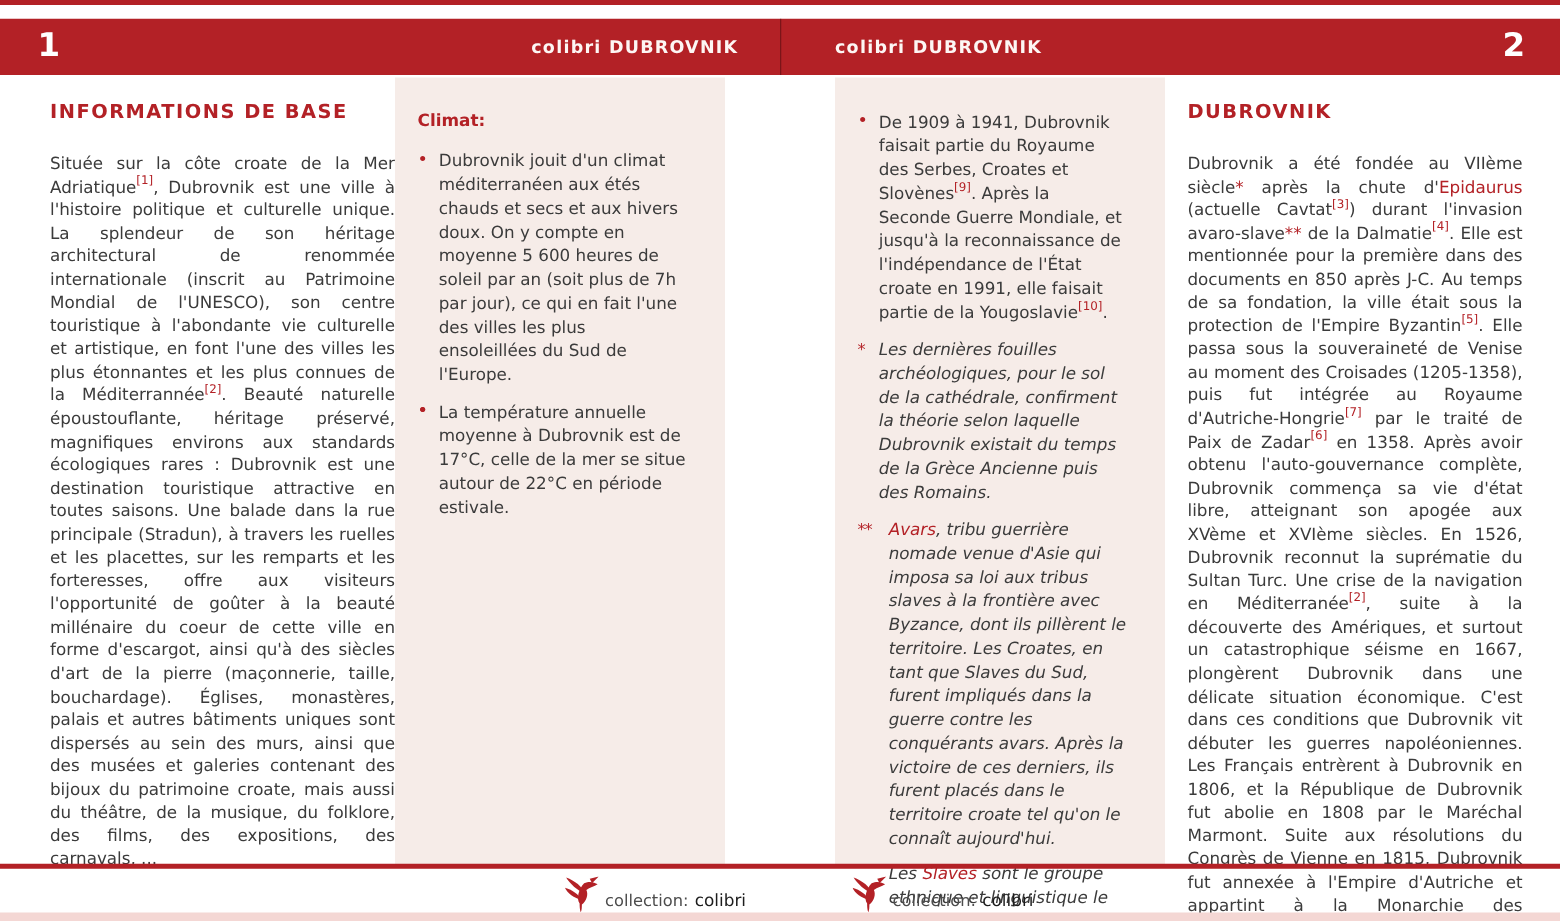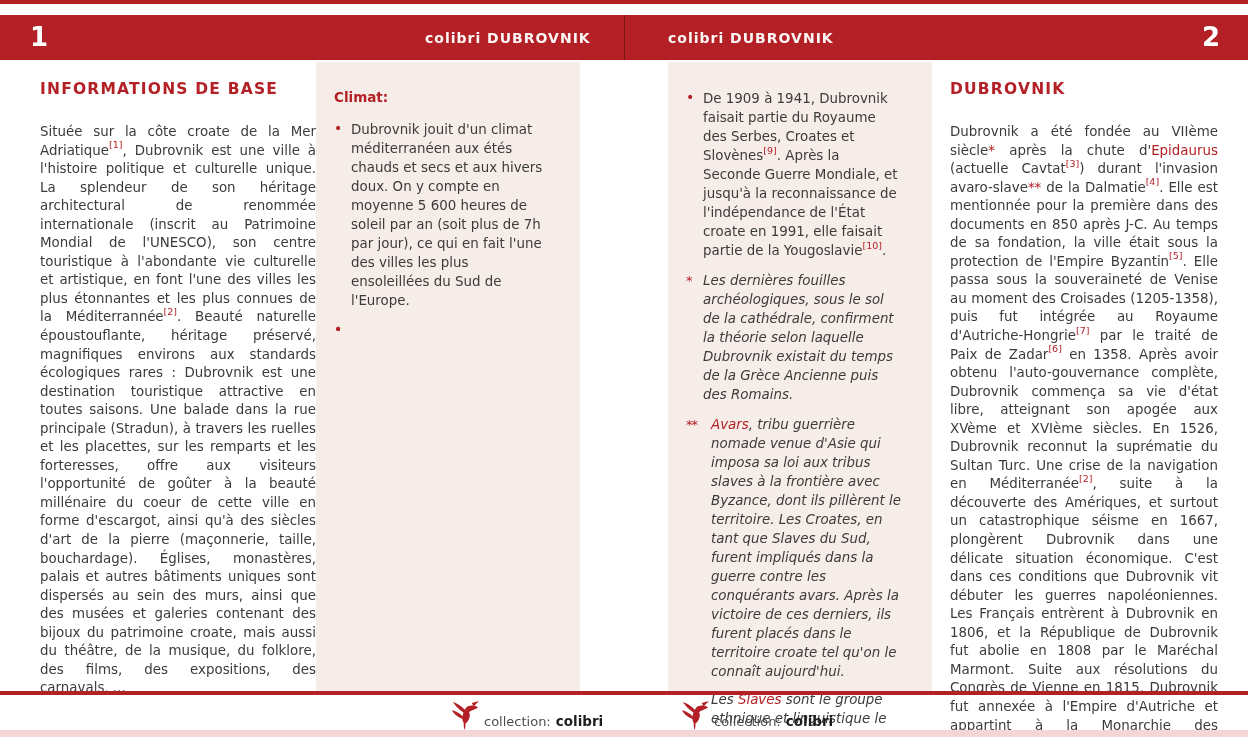--- a/index.html
+++ b/index.html
@@ -43,21 +43,21 @@
   
   sup.ref{color:var(--red);font-size:9.5px;line-height:0;position:relative;top:-1px;}
   .red{color:var(--red);text-align:right;}
   
   .bottom-line{position:absolute;left:0;top:691px;width:100%;height:4px;background:var(--red);}
   .footer-logo{position:absolute;top:700px;height:30px;display:flex;align-items:flex-end;gap:5px;text-align:center;}
   .logo-1{left:452px;}
   .logo-2{left:682px;}
   .bird{width:27px;height:29px;display:block;}
   .logo-label{font-size:13px;color:#4d4d4d;line-height:17px;}
-  .logo-brand{font-size:13.5px;font-weight:bold;color:#1d1d1d;line-height:17px;}
+  .logo-brand{font-size:13.5px;font-weight:normal;color:#1d1d1d;line-height:17px;}
   .bottom-pink{position:absolute;left:0;top:730px;width:100%;height:7px;background:#f4d7d4;}
 </style>
 </head>
 <body>
 
 <div class="page">
 
   <div class="top-strip"></div>
 
   <div class="header-bar">
@@ -78,34 +78,35 @@
     <ul class="blist">
       <li>
         <span class="dot">•</span>
         <span><span>Dubrovnik jouit d'un climat méditerranéen aux étés chauds et secs et aux hivers doux. On y compte en moyenne 5 600 heures de soleil par an (soit plus de 7h par jour), ce qui en fait l'une des villes les plus ensoleillées du Sud de l'Europe.</span></span>
       </li>
       <li>
         <span class="dot">•</span>
       </li>
       <li>
         <span class="dot">•</span>
+        <span><span>La température annuelle moyenne à Dubrovnik est de 17°C, celle de la mer se situe autour de 22°C en période estivale.</span></span>
       </li>
     </ul>
   </section>
 
   <section class="panel panel3">
     <ul class="blist">
       <li>
         <span class="dot">•</span>
         <span><span>De 1909 à 1941, Dubrovnik faisait partie du Royaume des Serbes, Croates et Slovènes</span><sup class="ref">[9]</sup><span>. Après la Seconde Guerre Mondiale, et jusqu'à la reconnaissance de l'indépendance de l'État croate en 1991, elle faisait partie de la Yougoslavie</span><sup class="ref">[10]</sup><span>.</span></span>
       </li>
     </ul>
     <div class="note">
       <span class="marker">*</span>
-      <p><span>Les dernières fouilles archéologiques, sous le sol de la cathédrale, confirment la théorie selon laquelle Dubrovnik existait du temps de la Grèce Ancienne puis des Romains.</span></p>
+      <p><span>Les dernières fouilles archéologiques, pour le sol de la cathédrale, confirment la théorie selon laquelle Dubrovnik existait du temps de la Grèce Ancienne puis des Romains.</span></p>
     </div>
     <div class="note double">
       <span class="marker">**</span>
       <p><span class="red">Avars</span><span>, tribu guerrière nomade venue d'Asie qui imposa sa loi aux tribus slaves à la frontière avec Byzance, dont ils pillèrent le territoire. Les Croates, en tant que Slaves du Sud, furent impliqués dans la guerre contre les conquérants avars. Après la victoire de ces derniers, ils furent placés dans le territoire croate tel qu'on le connaît aujourd'hui.</span></p>
       <p><span>Les </span><span class="red">Slaves</span><span> sont le groupe ethnique et linguistique le plus important d'Europe, la plupart d'entre eux vivent à l'Est du continent.</span></p>
     </div>
   </section>
 
   <section class="textcol col4">
     <h1 class="colhead">DUBROVNIK</h1>

